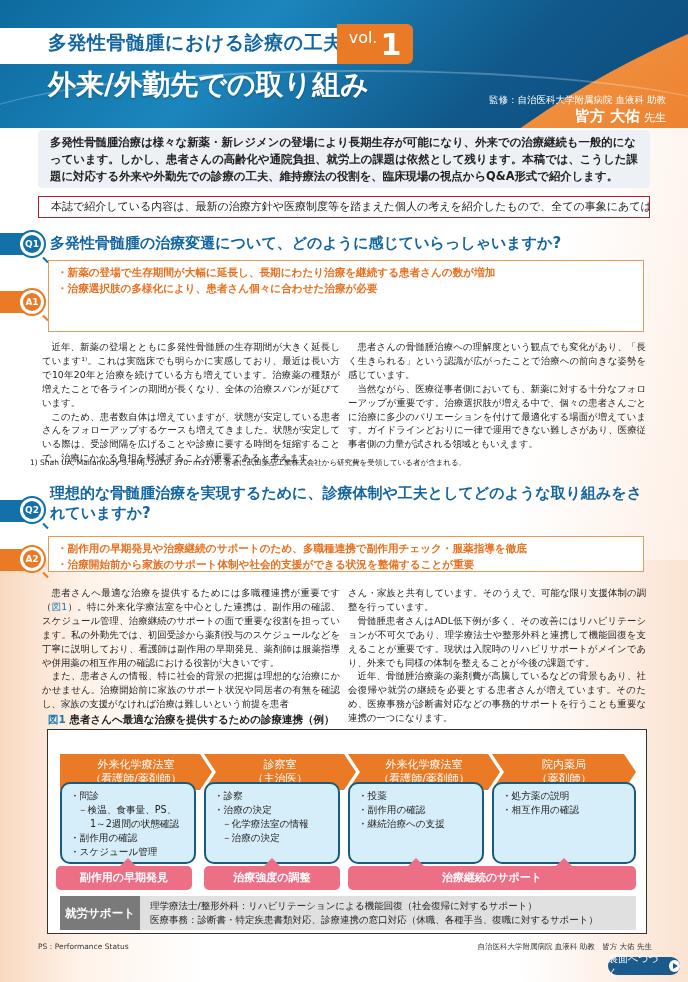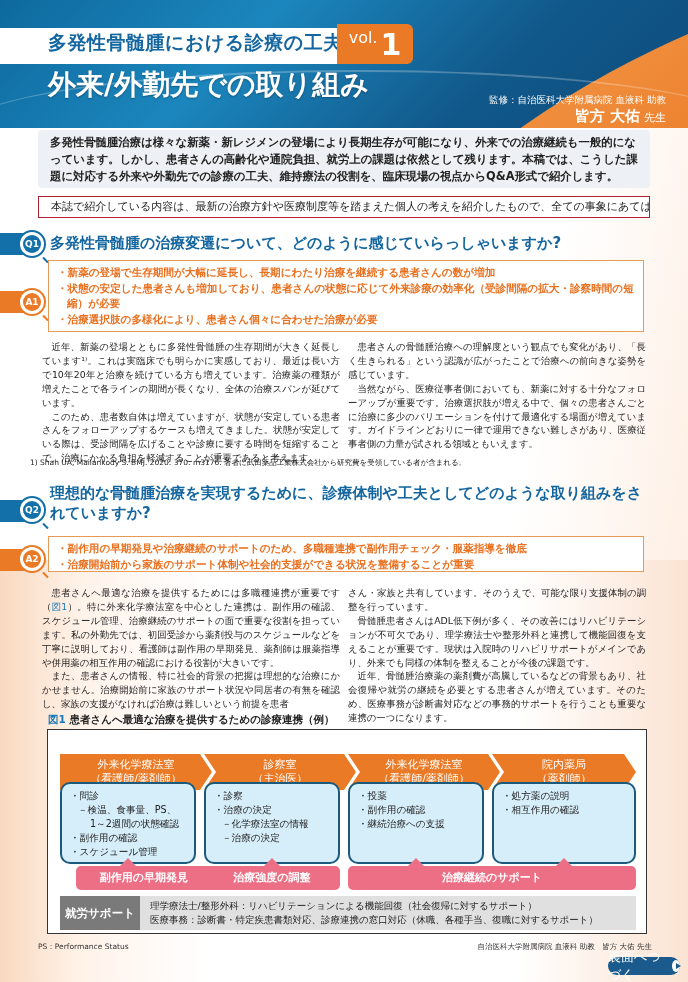--- a/index.html
+++ b/index.html
@@ -51,21 +51,21 @@
 .card{position:absolute;top:52px;height:82px;background:#d6eefa;border:2px solid #1a5a7c;border-radius:10px;padding:5px 8px;font-size:9.6px;line-height:14px;color:#222}
 .card .sub{padding-left:8px}
 .card .sub2{padding-left:20px}
 .tip{position:absolute;top:128px;width:0;height:0;border-left:8px solid transparent;border-right:8px solid transparent;border-bottom:8px solid #ec6f85}
 .pill{position:absolute;top:136px;height:24px;background:#ec6f85;border-radius:5px;color:#fff;font-size:11px;font-weight:bold;text-align:center;line-height:24px}
 .work{position:absolute;left:12px;top:166px;width:576px;height:34px;background:#e0e0e0;display:flex}
 .work .label{width:80px;background:#7a7a7a;color:#fff;font-weight:bold;font-size:11.5px;display:flex;align-items:center;justify-content:center}
 .work .lines{padding:3px 10px;font-size:9.5px;line-height:14px;color:#222}
 .footnote{position:absolute;left:38px;top:942px;font-size:7.5px;color:#333}
 .credit{position:absolute;right:36px;top:942px;font-size:7.5px;color:#333;white-space:nowrap}
-.next-btn{position:absolute;right:8px;top:957px;height:18px;width:72px;background:#1a5a8c;border-radius:9px;color:#fff;font-size:13px;display:flex;align-items:center;justify-content:center;gap:8px}
+.next-btn{position:absolute;right:8px;top:957px;height:18px;width:72px;background:#1a5a8c;border-radius:9px;color:#fff;font-size:10px;display:flex;align-items:center;justify-content:center;gap:8px}
 .next-btn .play{width:12px;height:12px;background:#fff;border-radius:50%;position:relative}
 .next-btn .play::after{content:"";position:absolute;left:4px;top:3px;border-left:5px solid #1a5a8c;border-top:3px solid transparent;border-bottom:3px solid transparent}
 </style>
 </head>
 <body>
 
 <div class="page">
   <div class="bg-bottom"></div>
 
   <div class="header">
@@ -92,21 +92,20 @@
       <span>Q1</span>
     </div>
   <div class="qtitle" style="top:233px;white-space:nowrap">多発性骨髄腫の治療変遷について、どのように感じていらっしゃいますか?</div>
 
   <div class="amark" style="top:291px"></div>
   <div class="circle a" style="left:18px;top:288px">
       <span>A1</span>
     </div>
   <div class="abox" style="top:260px;height:72px">
     <div>・新薬の登場で生存期間が大幅に延長し、長期にわたり治療を継続する患者さんの数が増加</div>
-    <div>・状態の安定した患者さんも増加しており、患者さんの状態に応じて外来診療の効率化（受診間隔の拡大・診察時間の短縮）が必要</div>
     <div>・治療選択肢の多様化により、患者さん個々に合わせた治療が必要</div>
   </div>
 
   <div class="col" style="left:42px;top:340px;width:298px">
     <p>近年、新薬の登場とともに多発性骨髄腫の生存期間が大きく延長しています¹⁾。これは実臨床でも明らかに実感しており、最近は長い方で10年20年と治療を続けている方も増えています。治療薬の種類が増えたことで各ラインの期間が長くなり、全体の治療スパンが延びています。</p>
     <p>このため、患者数自体は増えていますが、状態が安定している患者さんをフォローアップするケースも増えてきました。状態が安定している際は、受診間隔を広げることや診療に要する時間を短縮することで、治療にかかる負担を軽減することが重要であると考えます。</p>
   </div>
   <div class="col" style="left:348px;top:340px;width:298px">
     <p>患者さんの骨髄腫治療への理解度という観点でも変化があり、「長く生きられる」という認識が広がったことで治療への前向きな姿勢を感じています。</p>
     <p>当然ながら、医療従事者側においても、新薬に対する十分なフォローアップが重要です。治療選択肢が増える中で、個々の患者さんごとに治療に多少のバリエーションを付けて最適化する場面が増えています。ガイドラインどおりに一律で運用できない難しさがあり、医療従事者側の力量が試される領域ともいえます。</p>
@@ -182,21 +181,21 @@
     <div class="card" style="left:444px;width:144px">
       <div>・処方薬の説明</div>
       <div>・相互作用の確認</div>
     </div>
 
     <div class="tip" style="left:72px"></div>
     <div class="tip" style="left:216px"></div>
     <div class="tip" style="left:360px"></div>
     <div class="tip" style="left:508px"></div>
 
-    <div class="pill" style="left:28px;width:136px">副作用の早期発見</div>
+    <div class="pill" style="left:8px;width:136px">副作用の早期発見</div>
     <div class="pill" style="left:156px;width:136px">治療強度の調整</div>
     <div class="pill" style="left:300px;width:288px">治療継続のサポート</div>
 
     <div class="work">
       <div class="label">就労サポート</div>
       <div class="lines">
         <div>理学療法士/整形外科：リハビリテーションによる機能回復（社会復帰に対するサポート）</div>
         <div>医療事務：診断書・特定疾患書類対応、診療連携の窓口対応（休職、各種手当、復職に対するサポート）</div>
       </div>
     </div>

